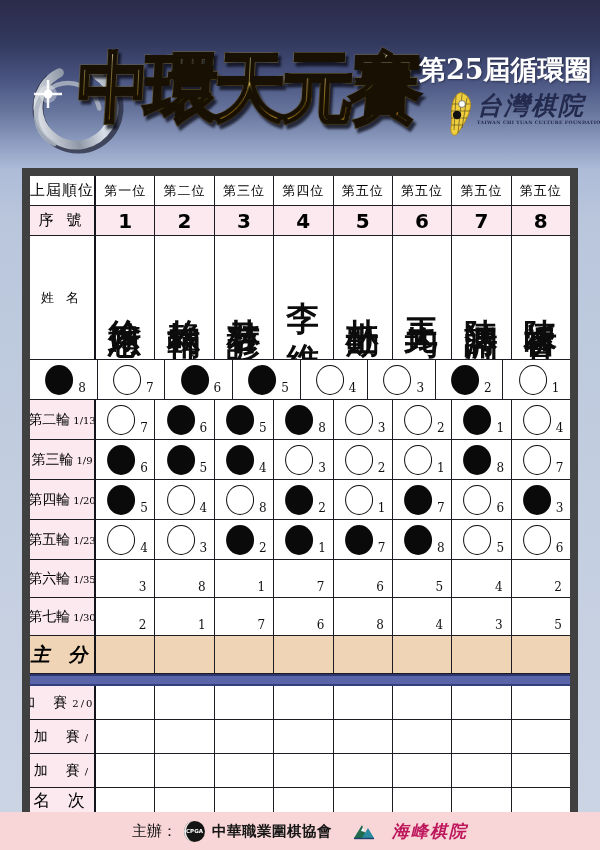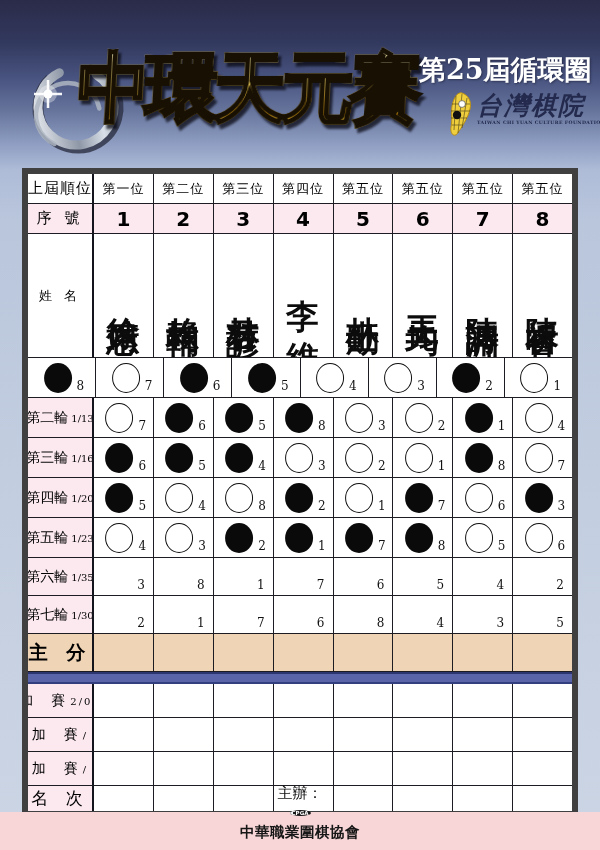--- a/index.html
+++ b/index.html
@@ -27,21 +27,21 @@
     font-size:27px;font-weight:bold;color:#ffffff;letter-spacing:0px;white-space:nowrap;
     text-shadow:1px 1px 2px rgba(20,20,40,.5);
   }
   .tw-logo{position:absolute;left:447px;top:92px;display:flex;align-items:flex-start;gap:4px;}
   .tw-text{display:flex;flex-direction:column;}
   .tw-name{font-size:25px;font-weight:bold;font-style:italic;color:#232a4d;letter-spacing:2px;line-height:1.1;white-space:nowrap;}
   .tw-cap{font-size:4.6px;font-weight:bold;color:#232a4d;letter-spacing:.4px;white-space:nowrap;}
   
   .board{
     position:absolute;left:22px;top:168px;width:556px;
-    border:6px solid #404040;background:#ffffff;box-sizing:border-box;
+    border:8px solid #404040;background:#ffffff;box-sizing:border-box;
   }
   .row{display:flex;width:100%;}
   .cell{
     box-sizing:border-box;position:relative;
     border-right:1px solid #1c1c22;border-bottom:1px solid #1c1c22;
     display:flex;align-items:center;justify-content:center;
     background:#fff;overflow:hidden;
   }
   .cell:last-child{border-right:none;}
   .row:last-child .cell{border-bottom:none;}
@@ -58,28 +58,28 @@
     writing-mode:vertical-rl;text-orientation:upright;
     font-weight:bold;font-size:33px;line-height:1;letter-spacing:4px;color:#0c0c0c;
   }
   .rndlab{font-size:14px;white-space:nowrap;}
   .rnddate{font-size:10px;margin-left:3px;}
   .stone{position:absolute;left:50%;top:50%;width:28px;height:30px;border-radius:50%;transform:translate(-64%,-50%);}
   .stone.black{background:#0a0a0a;}
   .stone.white{background:#fff;border:1.6px solid #0f0f0f;box-sizing:border-box;}
   .snum{position:absolute;left:50%;bottom:4px;transform:translateX(15px);font-size:12px;color:#111;}
   .onum{position:absolute;right:8px;bottom:3px;font-size:12px;color:#111;}
-  .scorelab{font-size:19px;letter-spacing:6px;font-weight:bold;}
+  .scorelab{font-size:19px;letter-spacing:6px;font-weight:bold;font-style:italic;}
   .playofflab{font-size:14px;letter-spacing:2px;white-space:nowrap;}
   .finallab{font-size:17px;letter-spacing:6px;}
   .band{height:8px;background:#5a64a8;border-top:2px solid #2c3570;border-bottom:2px solid #333e7e;}
   
   .footer{
     position:absolute;left:0;bottom:0;width:600px;height:38px;background:#f8d6d7;
-    display:flex;align-items:center;justify-content:center;gap:7px;flex-direction:column;
+    display:flex;align-items:center;justify-content:center;gap:7px;
   }
   .f-prefix{font-size:15px;color:#111;}
   .cpga{width:21px;height:21px;border-radius:50%;background:#141414;color:#fff;
     display:flex;align-items:center;justify-content:center;
     font-family:"DejaVu Sans",sans-serif;font-size:5.5px;font-weight:bold;
     box-shadow:inset 3px 0 0 -1px #e9e9e9;}
   .f-org1{font-family:"DejaVu Sans",sans-serif;font-weight:bold;font-size:14.5px;color:#161616;letter-spacing:.5px;}
   .f-org2{font-weight:bold;font-style:italic;font-size:17px;color:#be185d;letter-spacing:2px;margin-left:10px;}
   .mt-icon{margin-left:14px;}
 </style>
@@ -284,21 +284,21 @@
         <span class="stone black"></span>
         <span class="snum">1</span>
       </div>
       <div class="cell dat ">
         <span class="stone white"></span>
         <span class="snum">4</span>
       </div>
     </div>
     <div class="row" style="height: 40px;">
       <div class="cell lab pink">
-        <span class="rndlab">第三輪<span class="rnddate">1/16</span></span>
+        <span class="rndlab">第三輪<span class="rnddate">1/9</span></span>
       </div>
       <div class="cell dat ">
         <span class="stone black"></span>
         <span class="snum">6</span>
       </div>
       <div class="cell dat ">
         <span class="stone black"></span>
         <span class="snum">5</span>
       </div>
       <div class="cell dat ">

